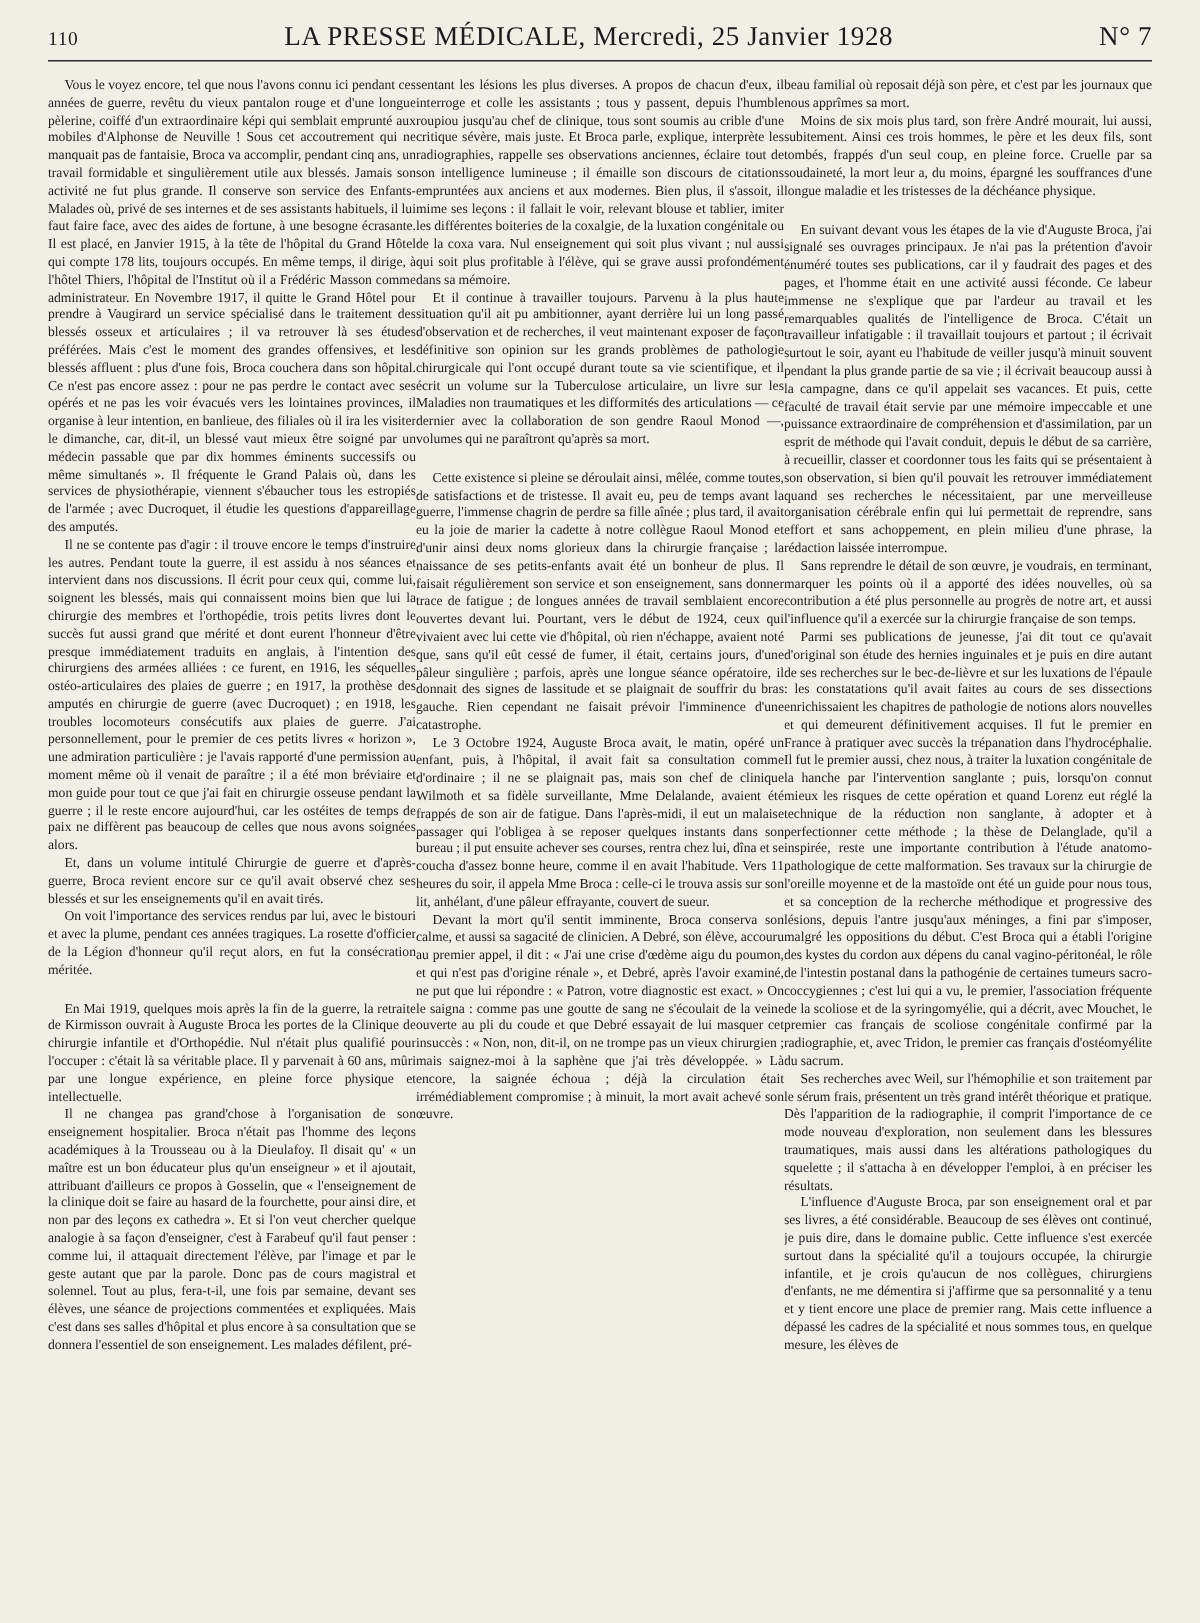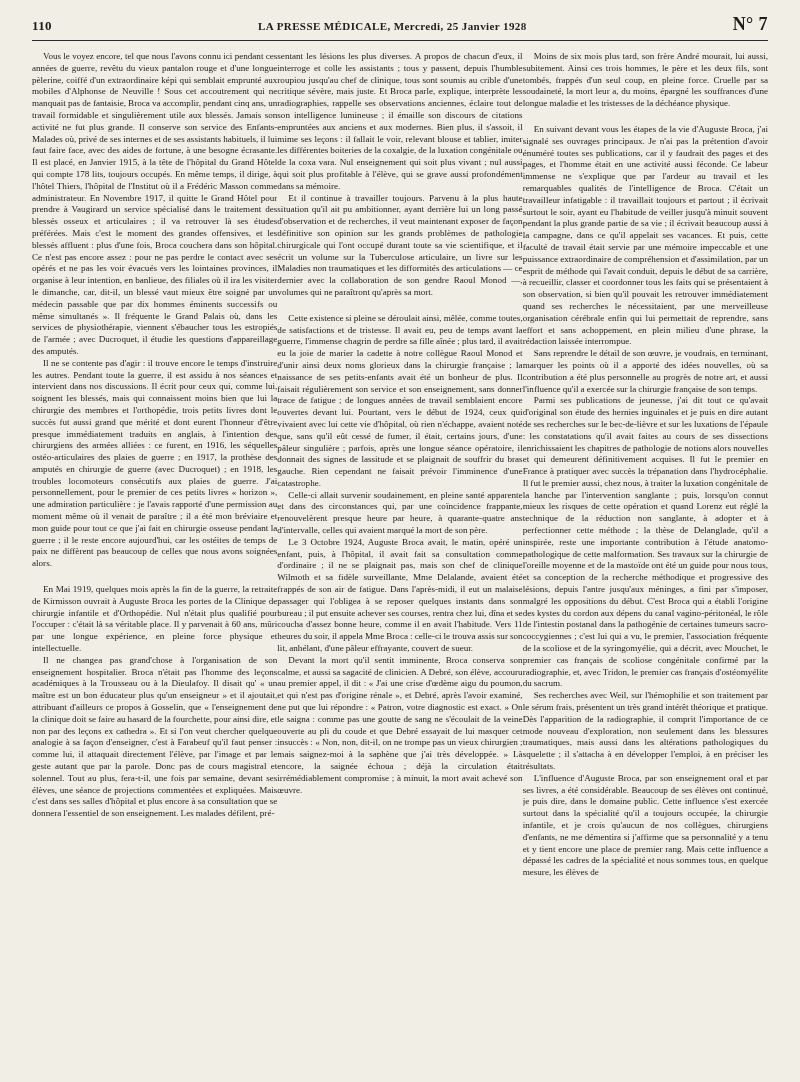--- a/index.html
+++ b/index.html
@@ -16,26 +16,26 @@
     color: #1c1c1c;
     font-family: "Liberation Serif", "DejaVu Serif", serif;
     overflow: hidden;
     box-sizing: border-box;
     padding: 14px 32px 0 32px;
   }
   .masthead {
     display: flex;
     align-items: baseline;
     justify-content: flex-end;
-    font-weight: bold;
+    font-weight: normal;
     font-size: 13.5px;
     letter-spacing: 0.4px;
   }
   .masthead .pageno { font-size: 13px; }
-  .masthead .title  { font-size: 11px; text-align: center; flex: 1; }
+  .masthead .title  { font-size: 18px; text-align: center; flex: 1; }
   .masthead .issue  { font-size: 18px; }
   .rule {
     height: 0;
     border-top: 1px solid #2a2a2a;
     margin-top: 5px;
   }
   .columns {
     display: flex;
     gap: 0;
     margin-top: 10px;
@@ -67,32 +67,34 @@
   <header class="masthead">
     <span class="pageno">110</span>
     <span class="title">LA PRESSE MÉDICALE, Mercredi, 25 Janvier 1928</span>
     <span class="issue">N° 7</span>
   </header>
   <div class="rule"></div>
   <main class="columns">
     <section class="col">
         <p>Vous le voyez encore, tel que nous l'avons connu ici pendant ces années de guerre, revêtu du vieux pantalon rouge et d'une longue pèlerine, coiffé d'un extraordinaire képi qui semblait emprunté aux mobiles d'Alphonse de Neuville ! Sous cet accoutrement qui ne manquait pas de fantaisie, Broca va accomplir, pendant cinq ans, un travail formidable et singulièrement utile aux blessés. Jamais son activité ne fut plus grande. Il conserve son service des Enfants-Malades où, privé de ses internes et de ses assistants habituels, il lui faut faire face, avec des aides de fortune, à une besogne écrasante. Il est placé, en Janvier 1915, à la tête de l'hôpital du Grand Hôtel qui compte 178 lits, toujours occupés. En même temps, il dirige, à l'hôtel Thiers, l'hôpital de l'Institut où il a Frédéric Masson comme administrateur. En Novembre 1917, il quitte le Grand Hôtel pour prendre à Vaugirard un service spécialisé dans le traitement des blessés osseux et articulaires ; il va retrouver là ses études préférées. Mais c'est le moment des grandes offensives, et les blessés affluent : plus d'une fois, Broca couchera dans son hôpital. Ce n'est pas encore assez : pour ne pas perdre le contact avec ses opérés et ne pas les voir évacués vers les lointaines provinces, il organise à leur intention, en banlieue, des filiales où il ira les visiter le dimanche, car, dit-il, un blessé vaut mieux être soigné par un médecin passable que par dix hommes éminents successifs ou même simultanés ». Il fréquente le Grand Palais où, dans les services de physiothérapie, viennent s'ébaucher tous les estropiés de l'armée ; avec Ducroquet, il étudie les questions d'appareillage des amputés.</p>
         <p>Il ne se contente pas d'agir : il trouve encore le temps d'instruire les autres. Pendant toute la guerre, il est assidu à nos séances et intervient dans nos discussions. Il écrit pour ceux qui, comme lui, soignent les blessés, mais qui connaissent moins bien que lui la chirurgie des membres et l'orthopédie, trois petits livres dont le succès fut aussi grand que mérité et dont eurent l'honneur d'être presque immédiatement traduits en anglais, à l'intention des chirurgiens des armées alliées : ce furent, en 1916, les séquelles ostéo-articulaires des plaies de guerre ; en 1917, la prothèse des amputés en chirurgie de guerre (avec Ducroquet) ; en 1918, les troubles locomoteurs consécutifs aux plaies de guerre. J'ai personnellement, pour le premier de ces petits livres « horizon », une admiration particulière : je l'avais rapporté d'une permission au moment même où il venait de paraître ; il a été mon bréviaire et mon guide pour tout ce que j'ai fait en chirurgie osseuse pendant la guerre ; il le reste encore aujourd'hui, car les ostéites de temps de paix ne diffèrent pas beaucoup de celles que nous avons soignées alors.</p>
+        <p>Et, dans un volume intitulé Chirurgie de guerre et d'après-guerre, Broca revient encore sur ce qu'il avait observé chez ses blessés et sur les enseignements qu'il en avait tirés.</p>
+        <p>On voit l'importance des services rendus par lui, avec le bistouri et avec la plume, pendant ces années tragiques. La rosette d'officier de la Légion d'honneur qu'il reçut alors, en fut la consécration méritée.</p>
         <p class="gap">En Mai 1919, quelques mois après la fin de la guerre, la retraite de Kirmisson ouvrait à Auguste Broca les portes de la Clinique de chirurgie infantile et d'Orthopédie. Nul n'était plus qualifié pour l'occuper : c'était là sa véritable place. Il y parvenait à 60 ans, mûri par une longue expérience, en pleine force physique et intellectuelle.</p>
         <p>Il ne changea pas grand'chose à l'organisation de son enseignement hospitalier. Broca n'était pas l'homme des leçons académiques à la Trousseau ou à la Dieulafoy. Il disait qu' « un maître est un bon éducateur plus qu'un enseigneur » et il ajoutait, attribuant d'ailleurs ce propos à Gosselin, que « l'enseignement de la clinique doit se faire au hasard de la fourchette, pour ainsi dire, et non par des leçons ex cathedra ». Et si l'on veut chercher quelque analogie à sa façon d'enseigner, c'est à Farabeuf qu'il faut penser : comme lui, il attaquait directement l'élève, par l'image et par le geste autant que par la parole. Donc pas de cours magistral et solennel. Tout au plus, fera-t-il, une fois par semaine, devant ses élèves, une séance de projections commentées et expliquées. Mais c'est dans ses salles d'hôpital et plus encore à sa consultation que se donnera l'essentiel de son enseignement. Les malades défilent, pré-</p>
       </section>
     <section class="col">
         <p class="cont">sentant les lésions les plus diverses. A propos de chacun d'eux, il interroge et colle les assistants ; tous y passent, depuis l'humble roupiou jusqu'au chef de clinique, tous sont soumis au crible d'une critique sévère, mais juste. Et Broca parle, explique, interprète les radiographies, rappelle ses observations anciennes, éclaire tout de son intelligence lumineuse ; il émaille son discours de citations empruntées aux anciens et aux modernes. Bien plus, il s'assoit, il mime ses leçons : il fallait le voir, relevant blouse et tablier, imiter les différentes boiteries de la coxalgie, de la luxation congénitale ou de la coxa vara. Nul enseignement qui soit plus vivant ; nul aussi qui soit plus profitable à l'élève, qui se grave aussi profondément dans sa mémoire.</p>
         <p>Et il continue à travailler toujours. Parvenu à la plus haute situation qu'il ait pu ambitionner, ayant derrière lui un long passé d'observation et de recherches, il veut maintenant exposer de façon définitive son opinion sur les grands problèmes de pathologie chirurgicale qui l'ont occupé durant toute sa vie scientifique, et il écrit un volume sur la Tuberculose articulaire, un livre sur les Maladies non traumatiques et les difformités des articulations — ce dernier avec la collaboration de son gendre Raoul Monod —, volumes qui ne paraîtront qu'après sa mort.</p>
         <p class="gap">Cette existence si pleine se déroulait ainsi, mêlée, comme toutes, de satisfactions et de tristesse. Il avait eu, peu de temps avant la guerre, l'immense chagrin de perdre sa fille aînée ; plus tard, il avait eu la joie de marier la cadette à notre collègue Raoul Monod et d'unir ainsi deux noms glorieux dans la chirurgie française ; la naissance de ses petits-enfants avait été un bonheur de plus. Il faisait régulièrement son service et son enseignement, sans donner trace de fatigue ; de longues années de travail semblaient encore ouvertes devant lui. Pourtant, vers le début de 1924, ceux qui vivaient avec lui cette vie d'hôpital, où rien n'échappe, avaient noté que, sans qu'il eût cessé de fumer, il était, certains jours, d'une pâleur singulière ; parfois, après une longue séance opératoire, il donnait des signes de lassitude et se plaignait de souffrir du bras gauche. Rien cependant ne faisait prévoir l'imminence d'une catastrophe.</p>
-        <p>Celle-ci allait survenir soudainement, en pleine santé apparente et dans des circonstances qui, par une coïncidence frappante, renouvelèrent presque heure par heure, à quarante-quatre ans d'intervalle, celles qui avaient marqué la mort de son père.</p>
         <p>Le 3 Octobre 1924, Auguste Broca avait, le matin, opéré un enfant, puis, à l'hôpital, il avait fait sa consultation comme d'ordinaire ; il ne se plaignait pas, mais son chef de clinique Wilmoth et sa fidèle surveillante, Mme Delalande, avaient été frappés de son air de fatigue. Dans l'après-midi, il eut un malaise passager qui l'obligea à se reposer quelques instants dans son bureau ; il put ensuite achever ses courses, rentra chez lui, dîna et se coucha d'assez bonne heure, comme il en avait l'habitude. Vers 11 heures du soir, il appela Mme Broca : celle-ci le trouva assis sur son lit, anhélant, d'une pâleur effrayante, couvert de sueur.</p>
         <p>Devant la mort qu'il sentit imminente, Broca conserva son calme, et aussi sa sagacité de clinicien. A Debré, son élève, accouru au premier appel, il dit : « J'ai une crise d'œdème aigu du poumon, et qui n'est pas d'origine rénale », et Debré, après l'avoir examiné, ne put que lui répondre : « Patron, votre diagnostic est exact. » On le saigna : comme pas une goutte de sang ne s'écoulait de la veine ouverte au pli du coude et que Debré essayait de lui masquer cet insuccès : « Non, non, dit-il, on ne trompe pas un vieux chirurgien ; mais saignez-moi à la saphène que j'ai très développée. » Là encore, la saignée échoua ; déjà la circulation était irrémédiablement compromise ; à minuit, la mort avait achevé son œuvre.</p>
       </section>
     <section class="col">
+        <p class="cont">beau familial où reposait déjà son père, et c'est par les journaux que nous apprîmes sa mort.</p>
         <p>Moins de six mois plus tard, son frère André mourait, lui aussi, subitement. Ainsi ces trois hommes, le père et les deux fils, sont tombés, frappés d'un seul coup, en pleine force. Cruelle par sa soudaineté, la mort leur a, du moins, épargné les souffrances d'une longue maladie et les tristesses de la déchéance physique.</p>
         <p class="gap">En suivant devant vous les étapes de la vie d'Auguste Broca, j'ai signalé ses ouvrages principaux. Je n'ai pas la prétention d'avoir énuméré toutes ses publications, car il y faudrait des pages et des pages, et l'homme était en une activité aussi féconde. Ce labeur immense ne s'explique que par l'ardeur au travail et les remarquables qualités de l'intelligence de Broca. C'était un travailleur infatigable : il travaillait toujours et partout ; il écrivait surtout le soir, ayant eu l'habitude de veiller jusqu'à minuit souvent pendant la plus grande partie de sa vie ; il écrivait beaucoup aussi à la campagne, dans ce qu'il appelait ses vacances. Et puis, cette faculté de travail était servie par une mémoire impeccable et une puissance extraordinaire de compréhension et d'assimilation, par un esprit de méthode qui l'avait conduit, depuis le début de sa carrière, à recueillir, classer et coordonner tous les faits qui se présentaient à son observation, si bien qu'il pouvait les retrouver immédiatement quand ses recherches le nécessitaient, par une merveilleuse organisation cérébrale enfin qui lui permettait de reprendre, sans effort et sans achoppement, en plein milieu d'une phrase, la rédaction laissée interrompue.</p>
         <p>Sans reprendre le détail de son œuvre, je voudrais, en terminant, marquer les points où il a apporté des idées nouvelles, où sa contribution a été plus personnelle au progrès de notre art, et aussi l'influence qu'il a exercée sur la chirurgie française de son temps.</p>
         <p>Parmi ses publications de jeunesse, j'ai dit tout ce qu'avait d'original son étude des hernies inguinales et je puis en dire autant de ses recherches sur le bec-de-lièvre et sur les luxations de l'épaule : les constatations qu'il avait faites au cours de ses dissections enrichissaient les chapitres de pathologie de notions alors nouvelles et qui demeurent définitivement acquises. Il fut le premier en France à pratiquer avec succès la trépanation dans l'hydrocéphalie. Il fut le premier aussi, chez nous, à traiter la luxation congénitale de la hanche par l'intervention sanglante ; puis, lorsqu'on connut mieux les risques de cette opération et quand Lorenz eut réglé la technique de la réduction non sanglante, à adopter et à perfectionner cette méthode ; la thèse de Delanglade, qu'il a inspirée, reste une importante contribution à l'étude anatomo-pathologique de cette malformation. Ses travaux sur la chirurgie de l'oreille moyenne et de la mastoïde ont été un guide pour nous tous, et sa conception de la recherche méthodique et progressive des lésions, depuis l'antre jusqu'aux méninges, a fini par s'imposer, malgré les oppositions du début. C'est Broca qui a établi l'origine des kystes du cordon aux dépens du canal vagino-péritonéal, le rôle de l'intestin postanal dans la pathogénie de certaines tumeurs sacro-coccygiennes ; c'est lui qui a vu, le premier, l'association fréquente de la scoliose et de la syringomyélie, qui a décrit, avec Mouchet, le premier cas français de scoliose congénitale confirmé par la radiographie, et, avec Tridon, le premier cas français d'ostéomyélite du sacrum.</p>
         <p>Ses recherches avec Weil, sur l'hémophilie et son traitement par le sérum frais, présentent un très grand intérêt théorique et pratique. Dès l'apparition de la radiographie, il comprit l'importance de ce mode nouveau d'exploration, non seulement dans les blessures traumatiques, mais aussi dans les altérations pathologiques du squelette ; il s'attacha à en développer l'emploi, à en préciser les résultats.</p>
         <p>L'influence d'Auguste Broca, par son enseignement oral et par ses livres, a été considérable. Beaucoup de ses élèves ont continué, je puis dire, dans le domaine public. Cette influence s'est exercée surtout dans la spécialité qu'il a toujours occupée, la chirurgie infantile, et je crois qu'aucun de nos collègues, chirurgiens d'enfants, ne me démentira si j'affirme que sa personnalité y a tenu et y tient encore une place de premier rang. Mais cette influence a dépassé les cadres de la spécialité et nous sommes tous, en quelque mesure, les élèves de</p>
       </section>
   </main>
 </div>
 

